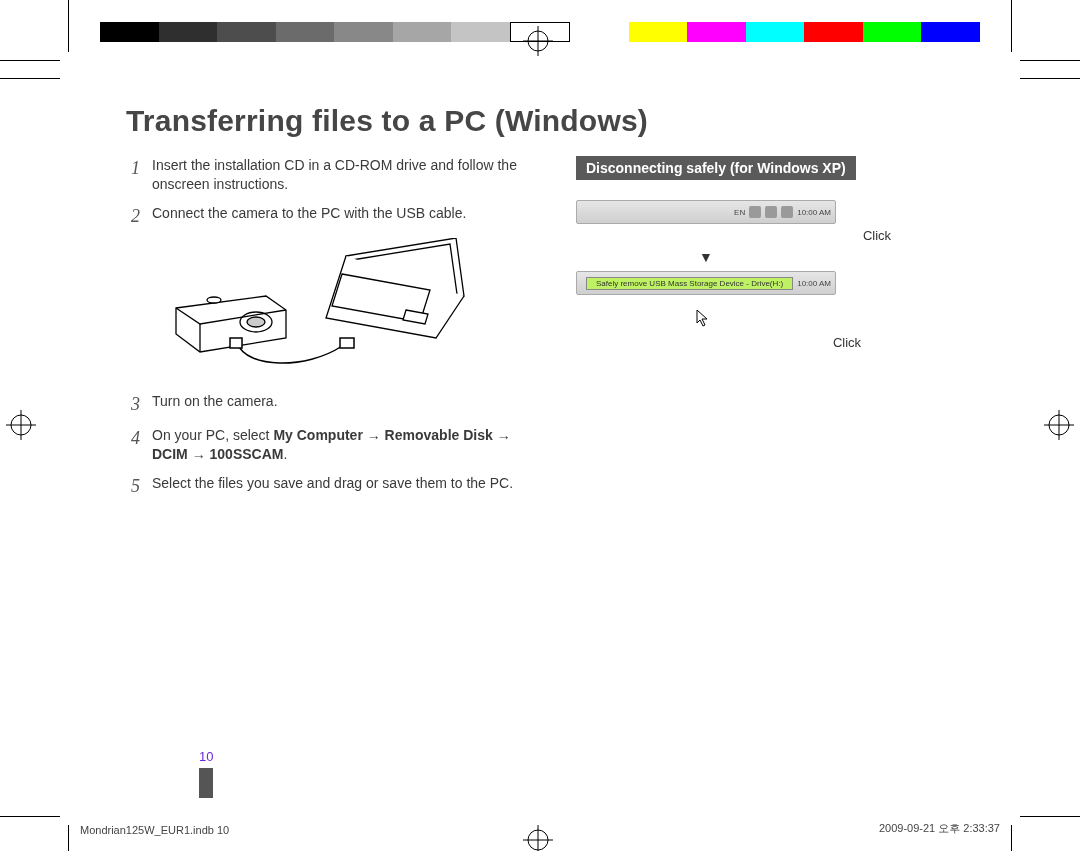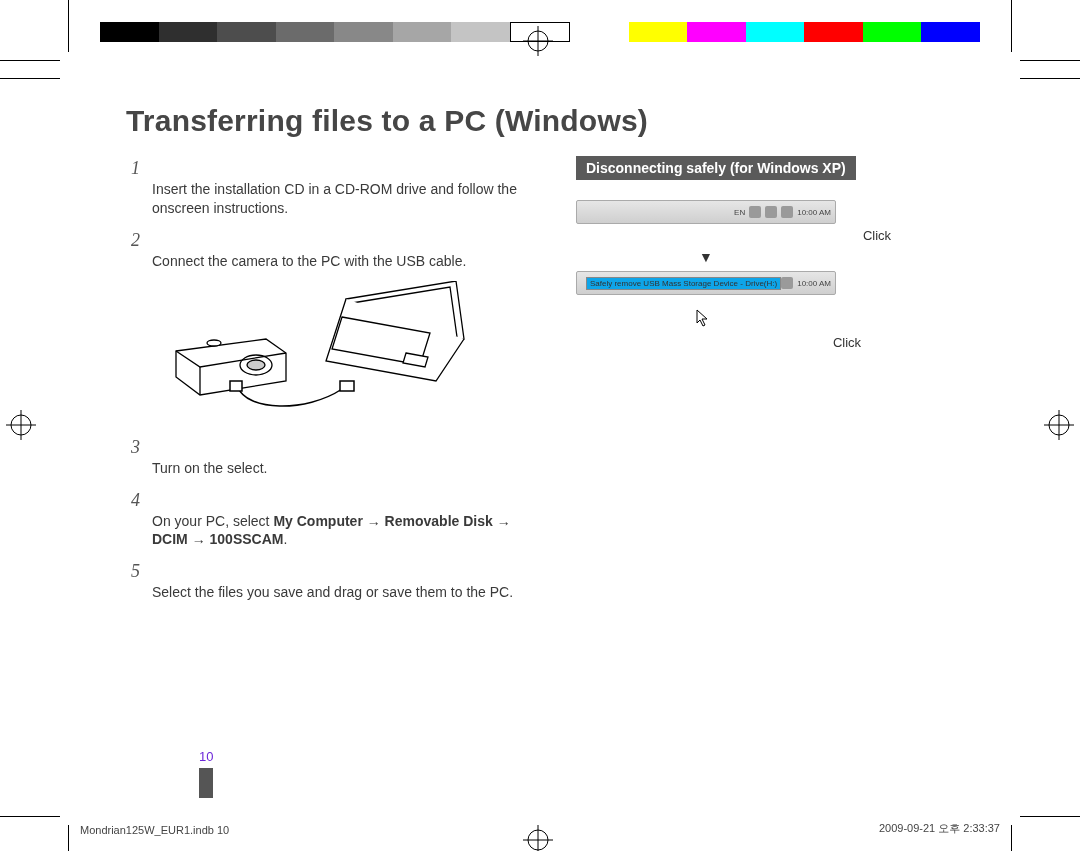--- a/index.html
+++ b/index.html
@@ -63,21 +63,21 @@
     color: #3a3a3a;
   }
   .step-num {
     font-style: italic;
     font-family: Georgia, 'Times New Roman', serif;
     font-size: 18px;
     color: #555;
     min-width: 14px;
     text-align: right;
   }
-  .step-text { flex: 1; margin-top: 24px; }
+  .step-text { flex: 1; }
   .illustration {
     margin: 6px 0 14px 20px;
     width: 330px;
     height: 140px;
   }
   .callout-header {
     background: #5a5a5a;
     color: #fff;
     font-weight: bold;
     font-size: 14px;
@@ -99,22 +99,22 @@
     font-size: 8px;
     color: #444;
     margin: 6px 0 0 0;
   }
   .tb-ico { width: 12px; height: 12px; background: #9a9a9a; border-radius: 2px; }
   .click-label { font-size: 13px; color: #333; margin: 4px 0 6px 186px; text-align: center; }
   .down-arrow { text-align: center; font-size: 14px; margin: 4px 0; width:260px; }
   .tooltip {
     font-size: 8px;
     border: 1px solid #888;
-    background: #0ea5e9;
-    padding: 1px 3px;
+    background: #bef264;
+    padding: 1px 9px;
     position: absolute;
     margin-top: -18px;
     margin-left: 10px;
   }
   .page-num-block {
     position: absolute;
     left: 131px;
     bottom: 18px;
     text-align: center;
   }
@@ -242,21 +242,21 @@
             <path d="M92 106 C100 130 160 132 196 108"></path>
             <rect x="84" y="100" width="12" height="10" fill="#fff"></rect>
             <rect x="194" y="100" width="14" height="10" fill="#fff"></rect>
           </g>
         </svg>
       </div>
 
       <ol class="steps">
         <li class="step">
           <span class="step-num">3</span>
-          <span class="step-text">Turn on the select.</span>
+          <span class="step-text">Turn on the camera.</span>
         </li>
         <li class="step">
           <span class="step-num">4</span>
           <span class="step-text">
             <span>On your PC, select </span><b>My Computer → Removable Disk → DCIM → 100SSCAM</b><span>.</span>
           </span>
         </li>
         <li class="step">
           <span class="step-num">5</span>
           <span class="step-text">Select the files you save and drag or save them to the PC.</span>

